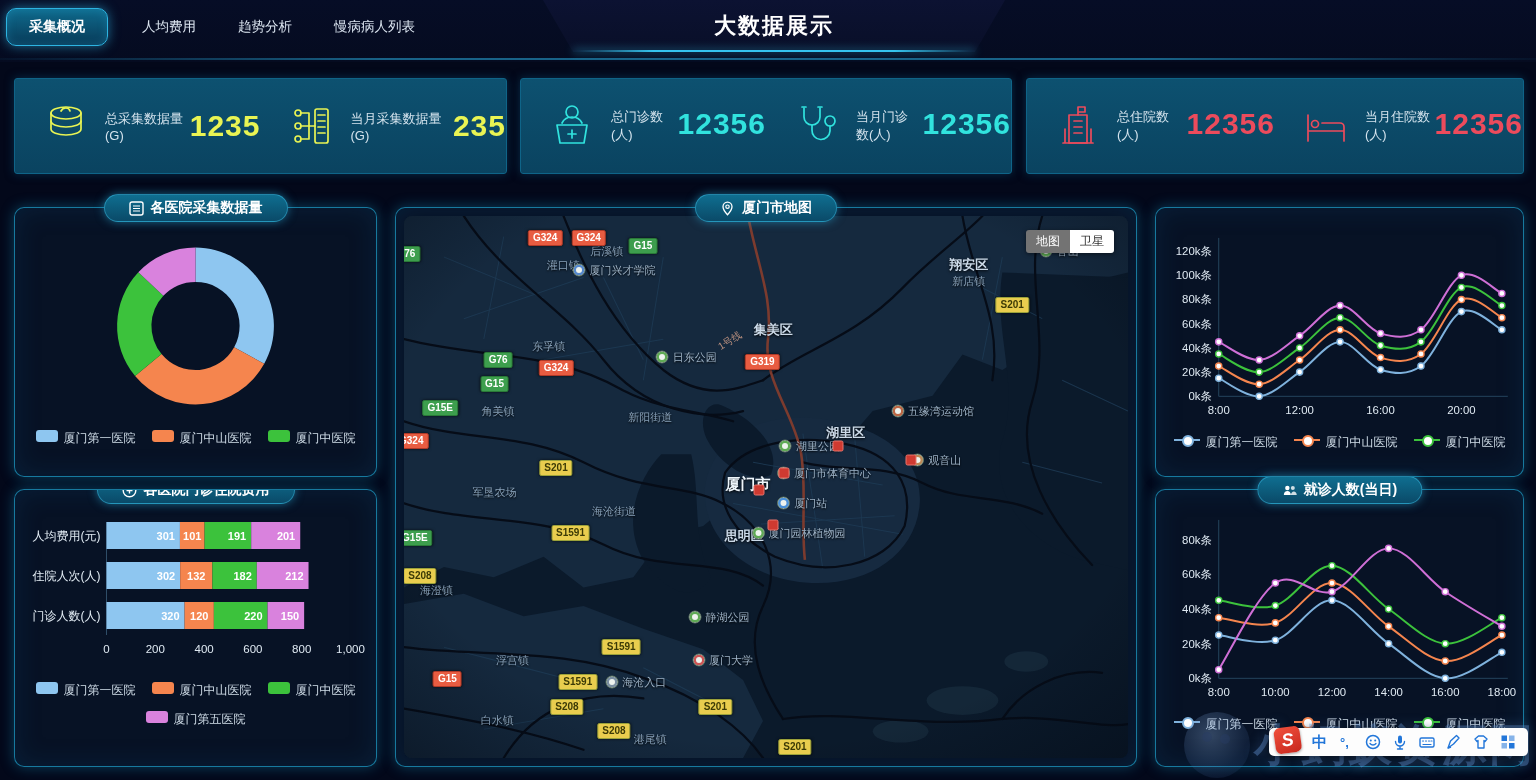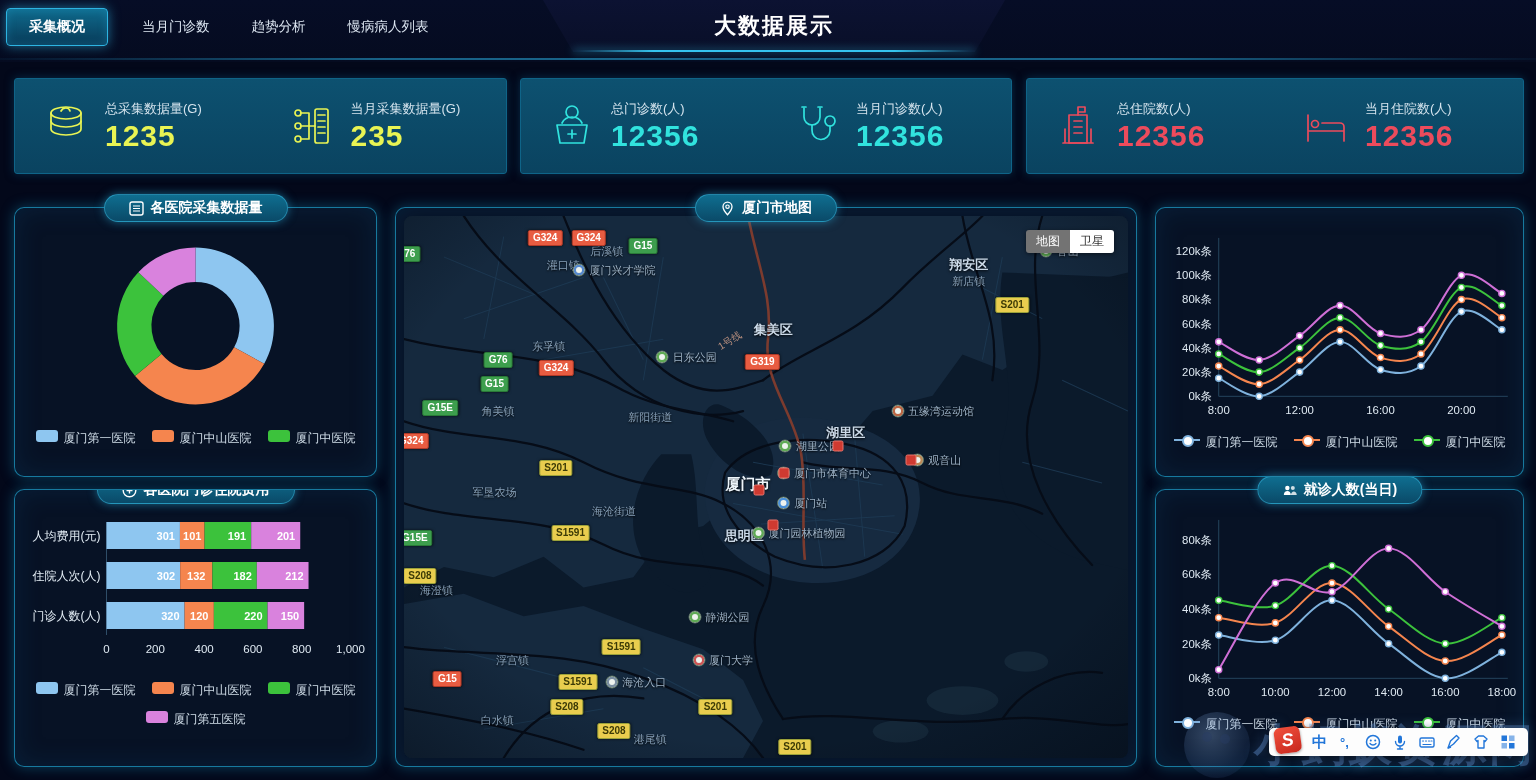--- a/index.html
+++ b/index.html
@@ -5,38 +5,38 @@
   html,body{margin:0;padding:0;background:#03081a;}
   body{width:1536px;height:780px;position:relative;overflow:hidden;
        font-family:"Liberation Sans","DejaVu Sans",sans-serif;color:#e8f1f8;}
   
   .topbar{position:absolute;left:0;top:0;width:1536px;height:62px;background:linear-gradient(180deg,#060d26,#050b20);}
   .topbar-line{position:absolute;left:0;top:58px;width:100%;height:2px;
     background:linear-gradient(90deg,rgba(30,150,200,.05),rgba(40,170,220,.55) 25%,rgba(40,170,220,.55) 75%,rgba(30,150,200,.05));}
   .nav{position:absolute;left:6px;top:8px;display:flex;align-items:center;gap:26px;}
   .tab{font-size:13.5px;color:#dde7f2;padding:10px 8px;cursor:pointer;white-space:nowrap;}
   .tab.active{background:linear-gradient(180deg,#0f6b8e,#083a58);border:1px solid #2db4e2;
-    border-radius:4px;padding:9px 22px;font-weight:bold;color:#fff;font-size:14px;
+    border-radius:10px;padding:9px 22px;font-weight:bold;color:#fff;font-size:14px;
     box-shadow:0 0 12px rgba(45,180,226,.6), inset 0 0 10px rgba(45,180,226,.25);}
   .title-block{position:absolute;left:543px;top:0;width:462px;height:52px;
     background:linear-gradient(180deg,#0c1232,#090f28);
     clip-path:polygon(0 0,100% 0,calc(100% - 30px) 100%,30px 100%);
     display:flex;align-items:center;justify-content:center;}
   .title-underline{position:absolute;left:573px;top:50px;width:402px;height:2px;
     background:linear-gradient(90deg,rgba(40,170,220,.1),#35c4ee 20%,#35c4ee 80%,rgba(40,170,220,.1));
     box-shadow:0 0 8px rgba(53,196,238,.8);}
   .page-title{font-size:22px;font-weight:bold;color:#fff;letter-spacing:2px;}
   
   .kpi-card{position:absolute;top:78px;height:94px;border-radius:3px;
     background:linear-gradient(180deg,#0d5170,#0a4360);
     border:1px solid #0f6488;box-shadow:0 0 10px rgba(10,80,120,.5);
     display:flex;align-items:center;}
   .kpi-item{flex:1;display:flex;align-items:center;gap:16px;padding-left:28px;}
   .kpi-icon{width:46px;height:46px;flex:0 0 46px;}
-  .kpi-text{display:flex;flex-direction:column;gap:2px;}
+  .kpi-text{display:flex;gap:2px;}
   .kpi-label{font-size:13px;color:#d5e4ee;}
   .kpi-value{font-size:30px;font-weight:bold;letter-spacing:1px;line-height:1.05;}
   
   .panel{position:absolute;background:rgba(7,19,38,.94);border:1px solid rgba(26,140,180,.85);
     border-radius:10px;box-shadow:0 0 14px rgba(22,150,195,.4), inset 0 0 26px rgba(10,70,110,.28);}
   .panel-header{position:absolute;top:-14px;left:50%;transform:translateX(-50%);
     background:linear-gradient(180deg,#0f6e90,#0a4a68);border:1px solid rgba(60,190,230,.5);
     border-radius:16px;padding:4px 24px;display:flex;align-items:center;gap:7px;white-space:nowrap;
     box-shadow:0 0 10px rgba(40,170,215,.55);z-index:5;}
   .panel-header .ph-title{font-size:14px;font-weight:bold;color:#fff;}
@@ -93,21 +93,21 @@
     background:rgba(40,60,100,.45);box-shadow:18px 2px 0 rgba(40,60,100,.45);}
   .wm-text{font-size:44px;font-weight:bold;color:rgba(100,150,215,.40);letter-spacing:3px;
     text-shadow:0 0 12px rgba(90,140,210,.35);}
 </style>
 </head>
 <body>
 
 <div class="topbar">
   <div class="nav" id="nav">
       <div class="tab active">采集概况</div>
-      <div class="tab">当月门诊数</div>
+      <div class="tab">人均费用</div>
       <div class="tab">趋势分析</div>
       <div class="tab">慢病病人列表</div>
     </div>
   <div class="title-block">
     <span class="page-title">大数据展示</span>
   </div>
   <div class="topbar-line"></div>
   <div class="title-underline"></div>
 </div>
 

